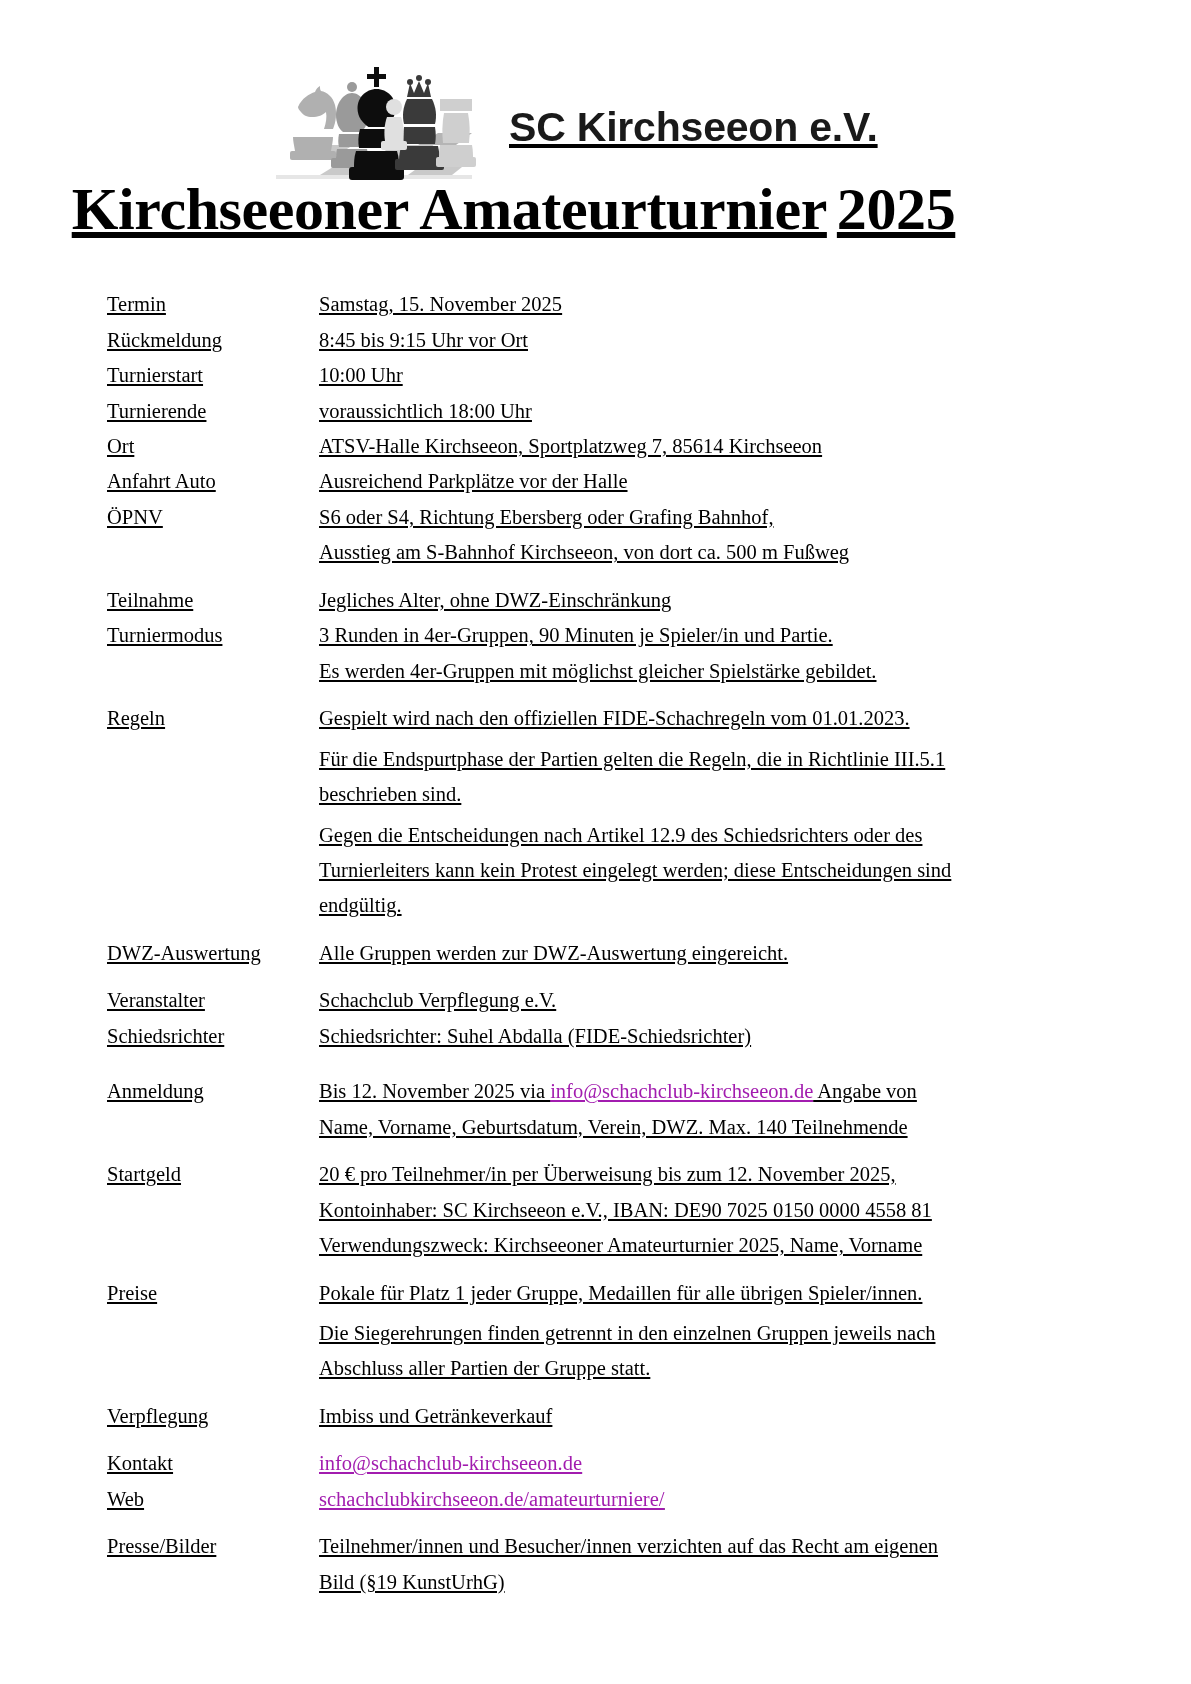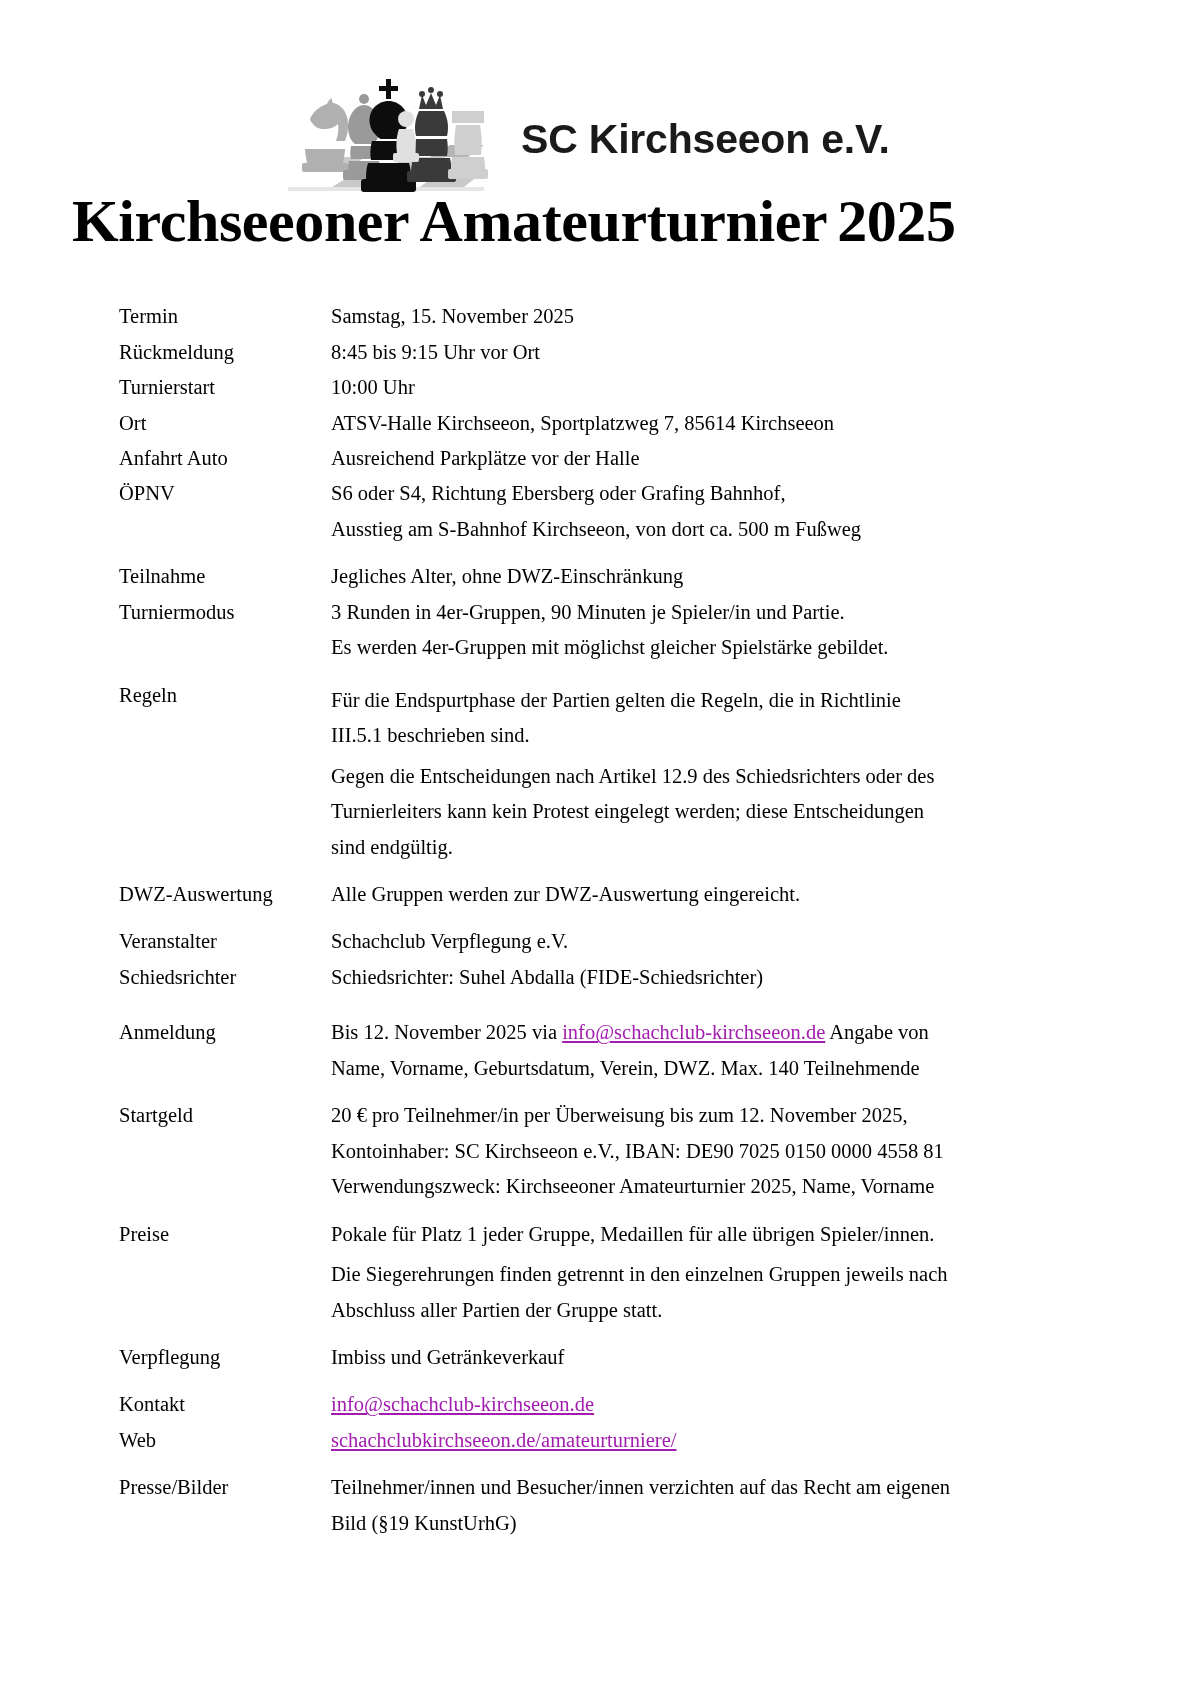--- a/index.html
+++ b/index.html
@@ -14,21 +14,22 @@
     font-family: "Liberation Serif", "DejaVu Serif", serif;
     color: #000000;
     -webkit-font-smoothing: antialiased;
   }
 
   .page {
     position: relative;
     width: 1027px;
     min-height: 1684px;
     box-sizing: border-box;
-    padding: 12px;
+    padding: 0;
+    text-decoration: underline;
   }
 
   
   .logo-band {
     display: flex;
     align-items: center;
     justify-content: flex-start;
     padding: 104px 0 0 268px;
     height: 150px;
     box-sizing: border-box;
@@ -200,20 +201,24 @@
     <div class="info-row">
       <div class="info-label">Rückmeldung</div>
       <div class="info-value">8:45 bis 9:15 Uhr vor Ort</div>
     </div>
 
     <div class="info-row">
       <div class="info-label">Turnierstart</div>
       <div class="info-value">10:00 Uhr</div>
     </div>
 
+    <div class="info-row">
+      <div class="info-label">Turnierende</div>
+      <div class="info-value">voraussichtlich 18:00 Uhr</div>
+    </div>
 
     <div class="info-row">
       <div class="info-label">Ort</div>
       <div class="info-value">ATSV-Halle Kirchseeon, Sportplatzweg 7, 85614 Kirchseeon</div>
     </div>
 
     <div class="info-row">
       <div class="info-label">Anfahrt Auto</div>
       <div class="info-value">Ausreichend Parkplätze vor der Halle</div>
     </div>
@@ -235,20 +240,21 @@
       <div class="info-label">Turniermodus</div>
       <div class="info-value">
         <p>3 Runden in 4er-Gruppen, 90 Minuten je Spieler/in und Partie.</p>
         <p>Es werden 4er-Gruppen mit möglichst gleicher Spielstärke gebildet.</p>
       </div>
     </div>
 
     <div class="info-row gap-small">
       <div class="info-label">Regeln</div>
       <div class="info-value">
+        <p>Gespielt wird nach den offiziellen FIDE-Schachregeln vom 01.01.2023.</p>
         <p class="para-gap">Für die Endspurtphase der Partien gelten die Regeln, die in Richtlinie III.5.1 beschrieben sind.</p>
         <p class="para-gap">Gegen die Entscheidungen nach Artikel 12.9 des Schiedsrichters oder des Turnierleiters kann kein Protest eingelegt werden; diese Entscheidungen sind endgültig.</p>
       </div>
     </div>
 
     <div class="info-row gap-small">
       <div class="info-label">DWZ-Auswertung</div>
       <div class="info-value">Alle Gruppen werden zur DWZ-Auswertung eingereicht.</div>
     </div>
 

